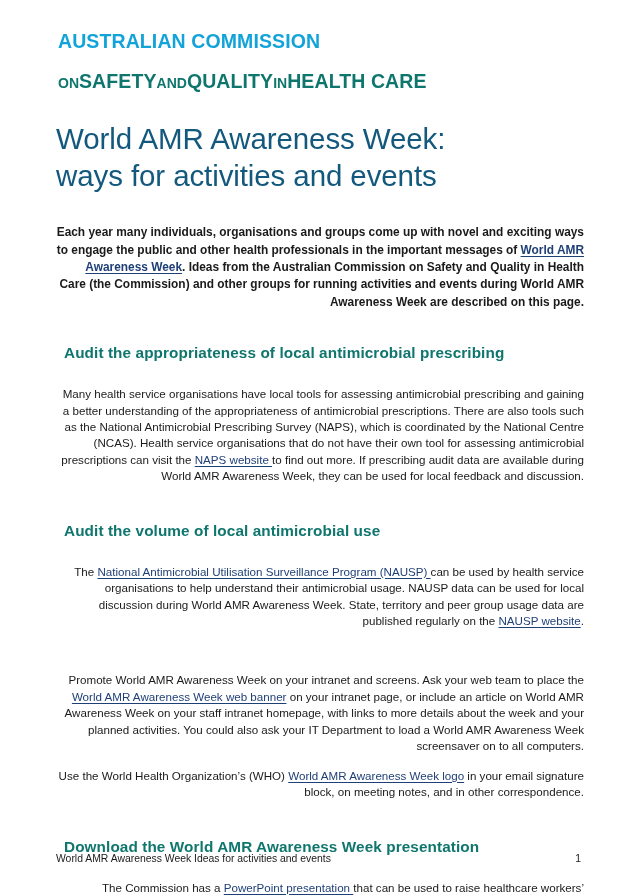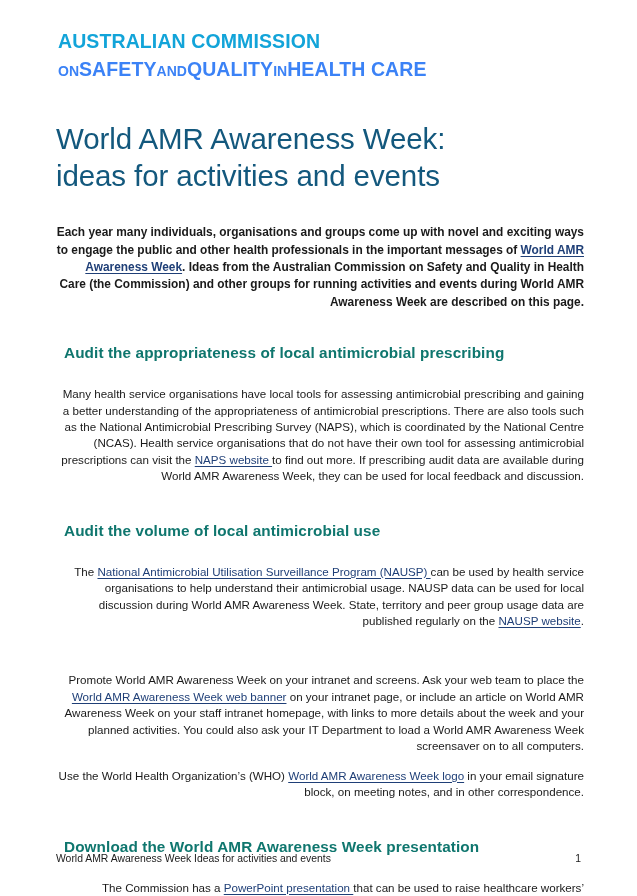--- a/index.html
+++ b/index.html
@@ -33,24 +33,24 @@
     user-select: none;
   }
   .logo-line1 {
     color: #12a4d9;
     font-size: 19.5px;
     font-weight: bold;
     letter-spacing: 0.1px;
     white-space: nowrap;
   }
   .logo-line2 {
-    color: #3b82f6;
+    color: #0f766e;
     font-size: 19.5px;
     font-weight: bold;
-    margin-top: 8px;
+    margin-top: 20px;
     white-space: nowrap;
     letter-spacing: 0.1px;
   }
   .logo-small {
     font-size: 14px;
     font-weight: bold;
     letter-spacing: 0px;
   }
 
   
@@ -139,21 +139,21 @@
 
   <div class="logo">
     <div class="logo-line1">AUSTRALIAN COMMISSION</div>
     <div class="logo-line2"><span class="logo-small">ON</span><span>SAFETY</span><span class="logo-small">AND</span><span>QUALITY</span><span class="logo-small">IN</span><span>HEALTH CARE</span></div>
   </div>
 
   <div class="content">
 
     <h1 class="doc-title">
       <span>World AMR Awareness Week:</span><br>
-      <span>ideas for activities and events</span>
+      <span>ways for activities and events</span>
     </h1>
 
     <div class="gap-title-intro"></div>
 
     <p class="body-text intro"><span>Each year many individuals, organisations and groups come up with novel and exciting ways to engage the public and other health professionals in the important messages of </span><a class="doc-link" href="#">World AMR Awareness Week</a><span>. Ideas from the Australian Commission on Safety and Quality in Health Care (the Commission) and other groups for running activities and events during World AMR Awareness Week are described on this page.</span></p>
 
     <div class="gap-intro-h2"></div>
 
     <h2 class="section-heading">Audit the appropriateness of local antimicrobial prescribing</h2>
     <div class="gap-h2-p"></div>

